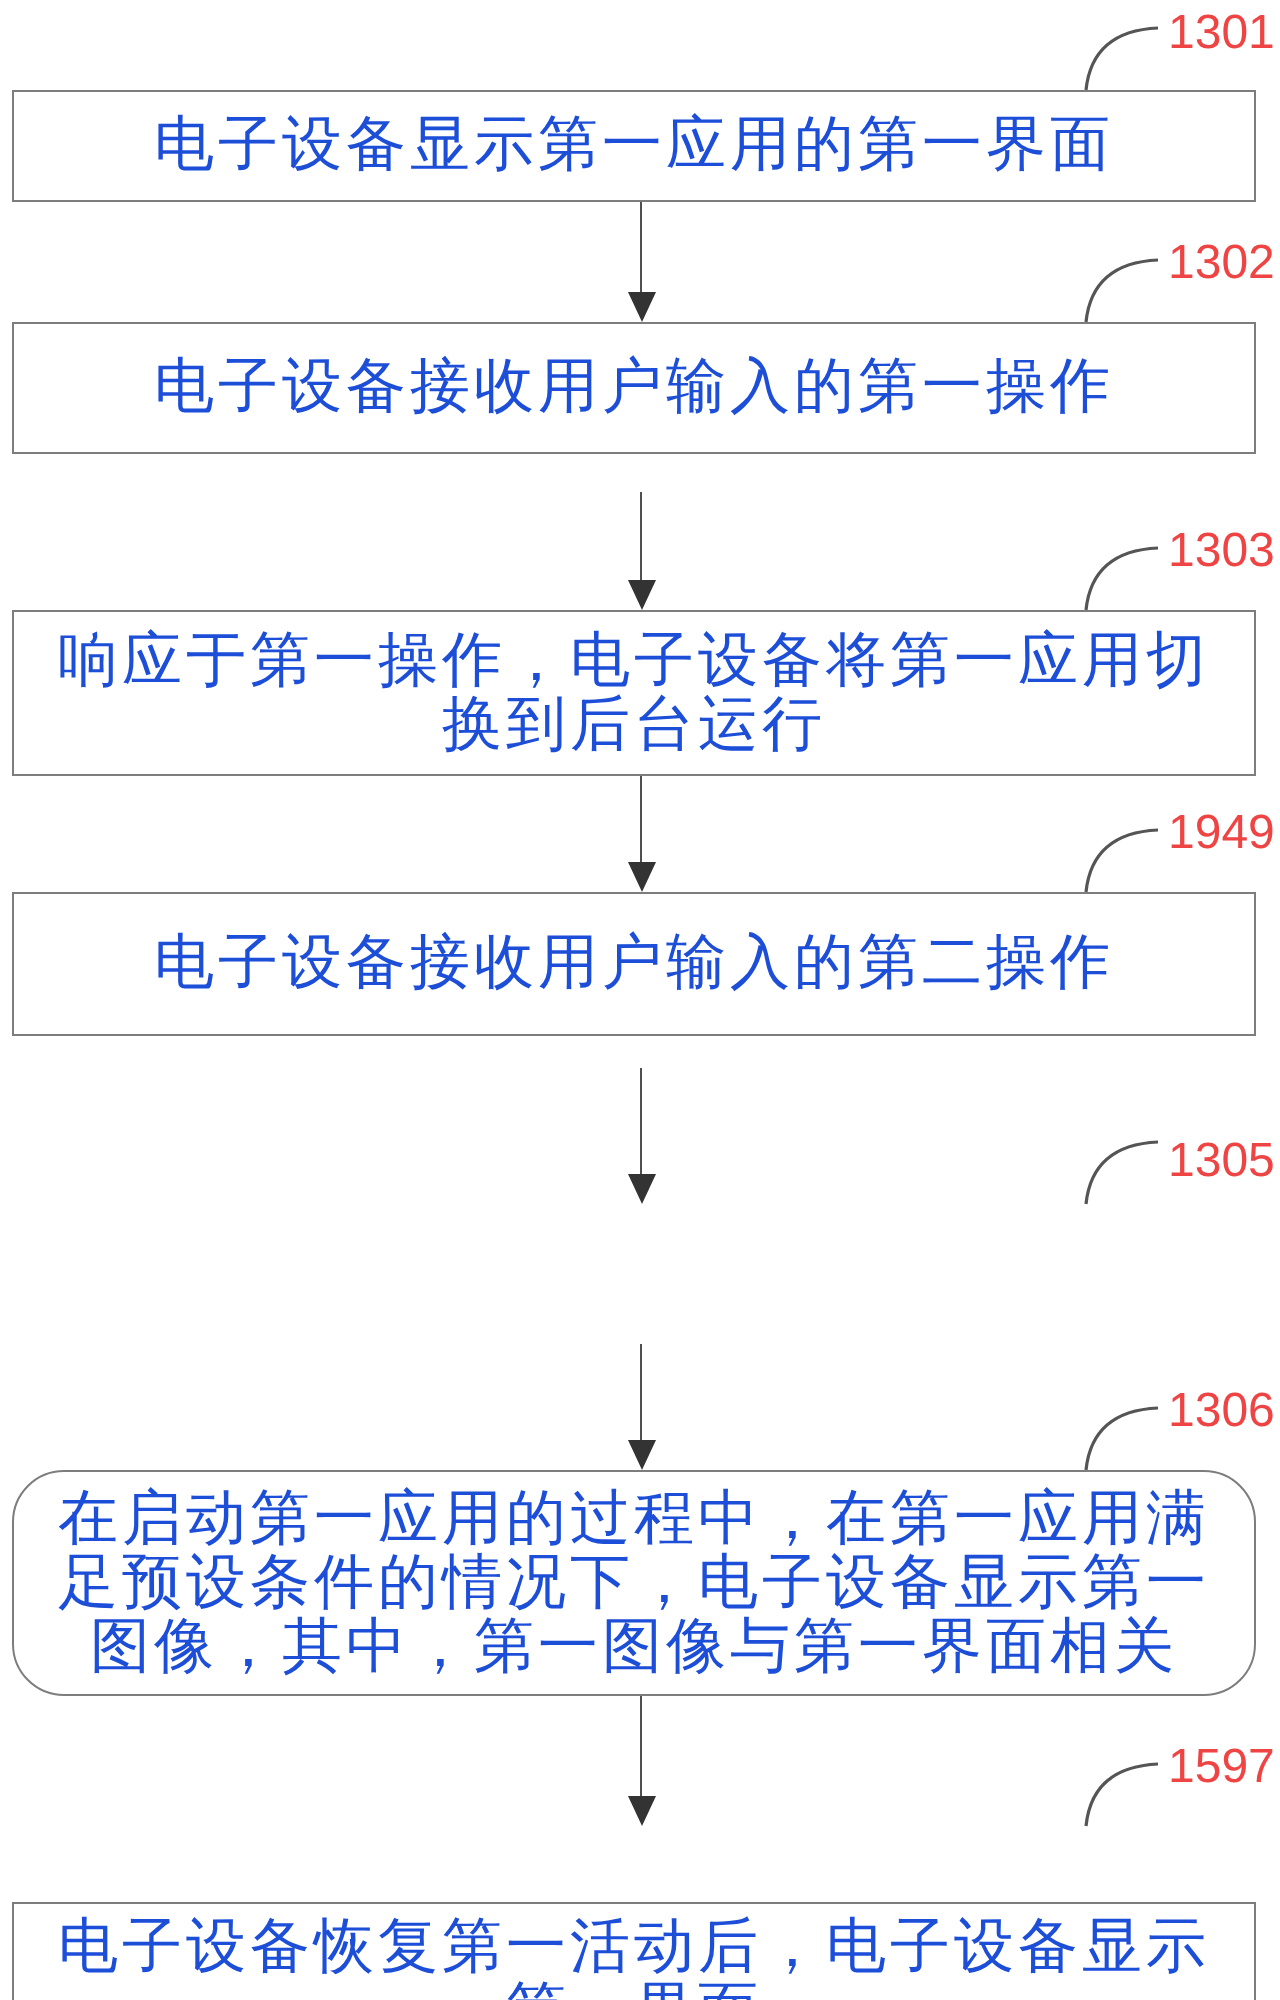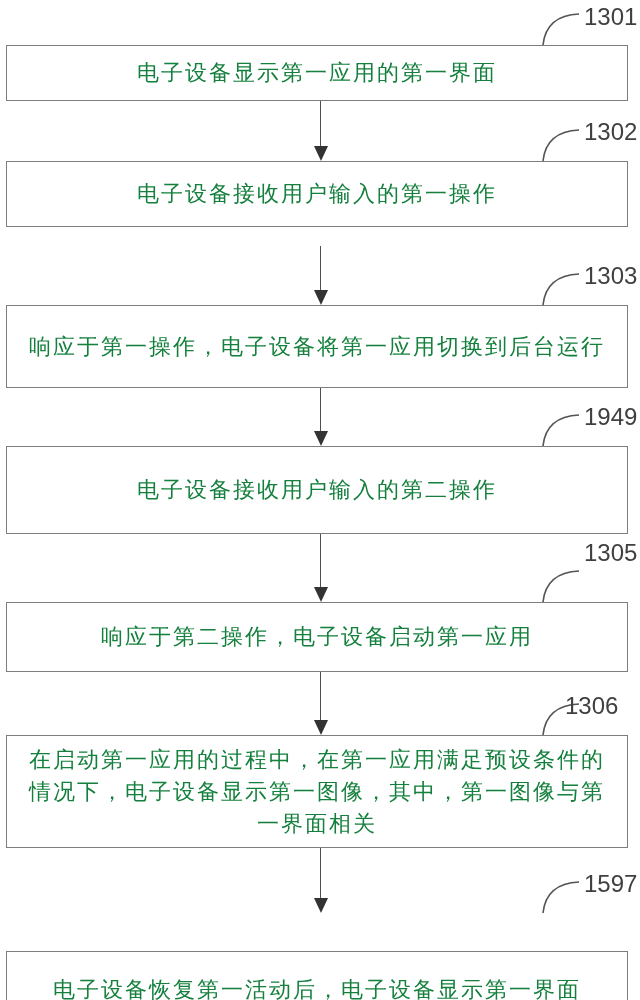--- a/index.html
+++ b/index.html
@@ -19,29 +19,29 @@
     position: absolute;
     left: 6px;
     width: 622px;
     border: 1.5px solid #7d7d7d;
     background: #ffffff;
     box-sizing: border-box;
     display: flex;
     align-items: center;
     justify-content: center;
     text-align: center;
-    color: #15803d;
-    font-size: 22px;
+    color: #1d4ed8;
+    font-size: 30px;
     letter-spacing: 2px;
     line-height: 32px;
     padding: 4px 12px;
   }
   .ref-label {
     position: absolute;
-    color: #404040;
+    color: #ef4444;
     font-family: "Liberation Sans", "DejaVu Sans", sans-serif;
     font-size: 24px;
     line-height: 26px;
   }
   .ref-hook {
     position: absolute;
     width: 40px;
     height: 34px;
   }
   .arrow {
@@ -102,45 +102,42 @@
   </div>
   <div class="arrow" style="left:313px; top:388px; height:58px;">
     <div class="shaft"></div>
     <div class="head"></div>
   </div>
 
   <svg class="ref-hook" style="left:541px; top:413px;" viewBox="0 0 40 34">
     <path d="M 2 33 C 4 14 15 3 38 2" stroke="#555555" stroke-width="1.6" fill="none"></path>
   </svg>
   <div class="ref-label" style="left:584px; top:404px;">1949</div>
-  <div class="flow-box" style="top:446px; height:88px;">
+  <div class="flow-box" style="top:446px; height:72px;">
     <span>电子设备接收用户输入的第二操作</span>
   </div>
   <div class="arrow" style="left:313px; top:534px; height:68px;">
     <div class="shaft"></div>
     <div class="head"></div>
   </div>
 
   <svg class="ref-hook" style="left:541px; top:569px;" viewBox="0 0 40 34">
     <path d="M 2 33 C 4 14 15 3 38 2" stroke="#555555" stroke-width="1.6" fill="none"></path>
   </svg>
-  <div class="ref-label" style="left:584px; top:540px;">1305</div>
-  <div class="flow-box" style="top:602px; height:70px;">
-    <span>响应于第二操作，电子设备启动第一应用</span>
-  </div>
+  <div class="ref-label" style="left:584px; top:568px;">1305</div>
   <div class="arrow" style="left:313px; top:672px; height:63px;">
     <div class="shaft"></div>
     <div class="head"></div>
   </div>
 
   <svg class="ref-hook" style="left:541px; top:702px;" viewBox="0 0 40 34">
     <path d="M 2 33 C 4 14 15 3 38 2" stroke="#555555" stroke-width="1.6" fill="none"></path>
   </svg>
-  <div class="ref-label" style="left:565px; top:693px;text-align:center;">1306</div>
-  <div class="flow-box" style="top:735px; height:113px;">
+  <div class="ref-label" style="left:584px; top:693px;text-align:center;">1306</div>
+  <div class="flow-box" style="top:735px; height:113px;border-radius:26px;">
     <span>在启动第一应用的过程中，在第一应用满足预设条件的情况下，电子设备显示第一图像，其中，第一图像与第一界面相关</span>
   </div>
   <div class="arrow" style="left:313px; top:848px; height:65px;">
     <div class="shaft"></div>
     <div class="head"></div>
   </div>
 
   <svg class="ref-hook" style="left:541px; top:880px;" viewBox="0 0 40 34">
     <path d="M 2 33 C 4 14 15 3 38 2" stroke="#555555" stroke-width="1.6" fill="none"></path>
   </svg>

